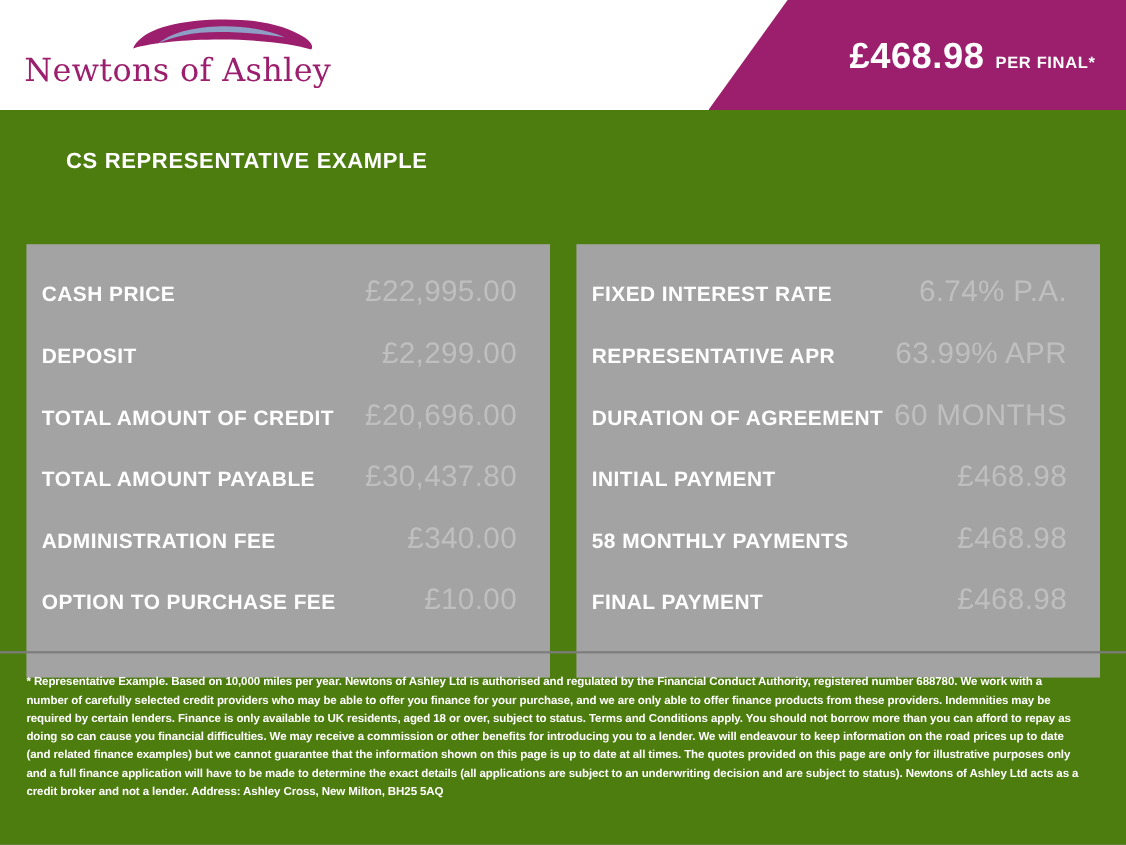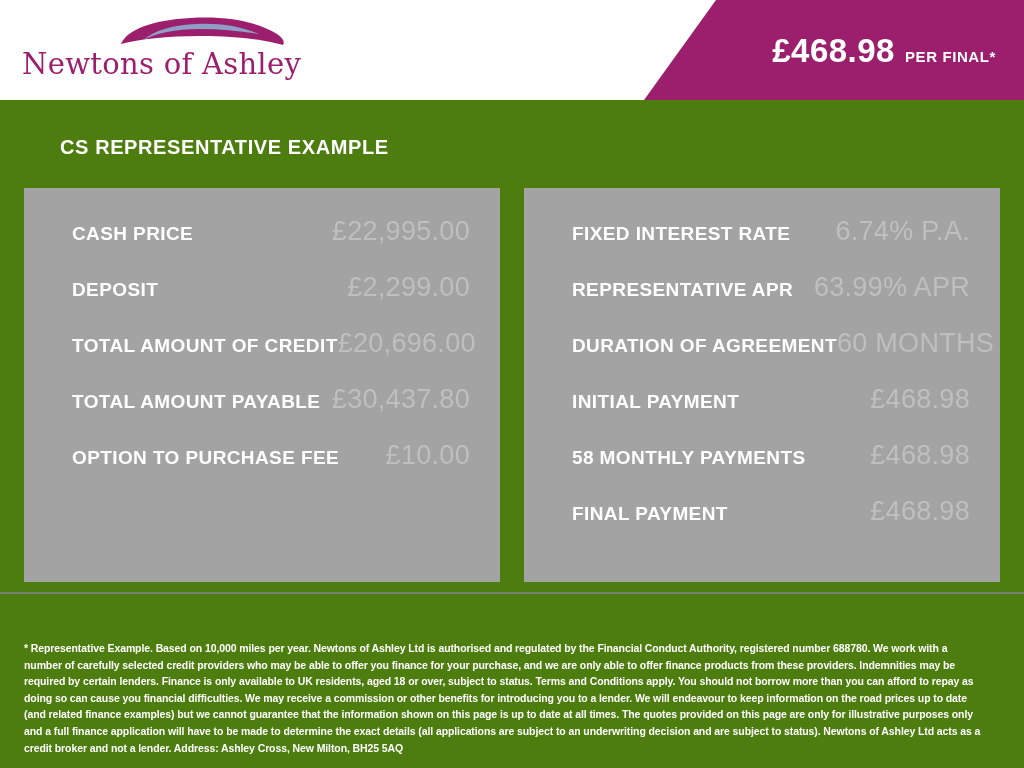--- a/index.html
+++ b/index.html
@@ -98,22 +98,23 @@
     left: 24px;
     top: 188px;
     width: 976px;
     display: flex;
     gap: 24px;
   }
   .panel {
     background: #a3a3a3;
     width: 476px;
     box-sizing: border-box;
-    padding: 28px 30px 30px 48px;
+    padding: 28px 30px 30px 14px;
     min-height: 378px;
+    margin-top: 34px;
   }
   .row {
     display: flex;
     align-items: baseline;
     justify-content: space-between;
     height: 56px;
     white-space: nowrap;
   }
   .row-label {
     color: #ffffff;
@@ -142,21 +143,20 @@
     position: absolute;
     left: 24px;
     top: 612px;
     width: 960px;
     color: #ffffff;
     font-size: 10.5px;
     line-height: 16.6px;
     font-weight: bold;
     letter-spacing: -0.1px;
     text-align: left;
-    margin-top: 28px;
   }
 </style>
 </head>
 <body>
 
 <div class="page">
 
   <div class="header">
     <div class="logo-wrap">
       <svg class="logo-car" viewBox="0 0 170 36" xmlns="http://www.w3.org/2000/svg">
@@ -188,20 +188,24 @@
       </div>
       <div class="row">
         <span class="row-label">TOTAL AMOUNT OF CREDIT</span>
         <span class="row-value">£20,696.00</span>
       </div>
       <div class="row">
         <span class="row-label">TOTAL AMOUNT PAYABLE</span>
         <span class="row-value">£30,437.80</span>
       </div>
       <div class="row">
+        <span class="row-label">ADMINISTRATION FEE</span>
+        <span class="row-value">£340.00</span>
+      </div>
+      <div class="row">
         <span class="row-label">OPTION TO PURCHASE FEE</span>
         <span class="row-value">£10.00</span>
       </div>
     </div>
 
     <div class="panel">
       <div class="row">
         <span class="row-label">FIXED INTEREST RATE</span>
         <span class="row-value">6.74% P.A.</span>
       </div>

